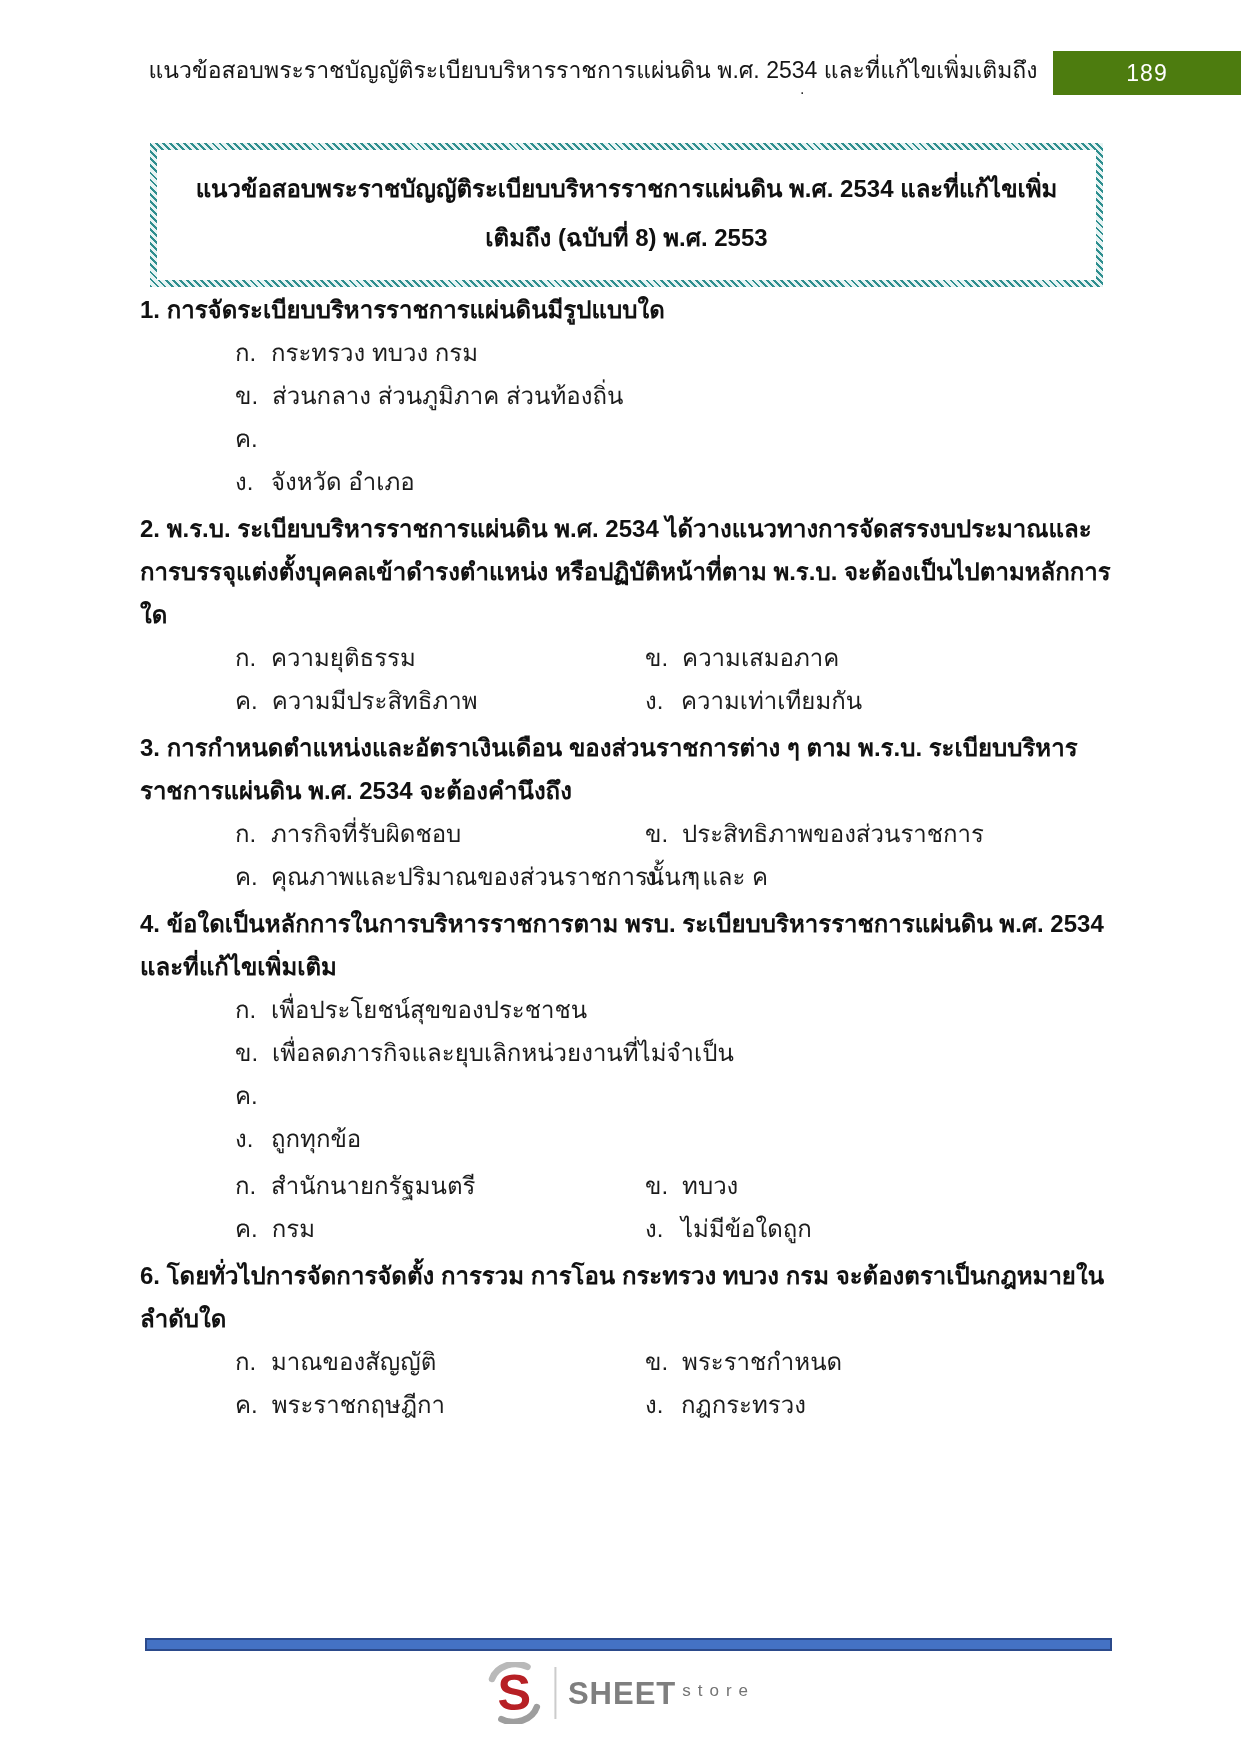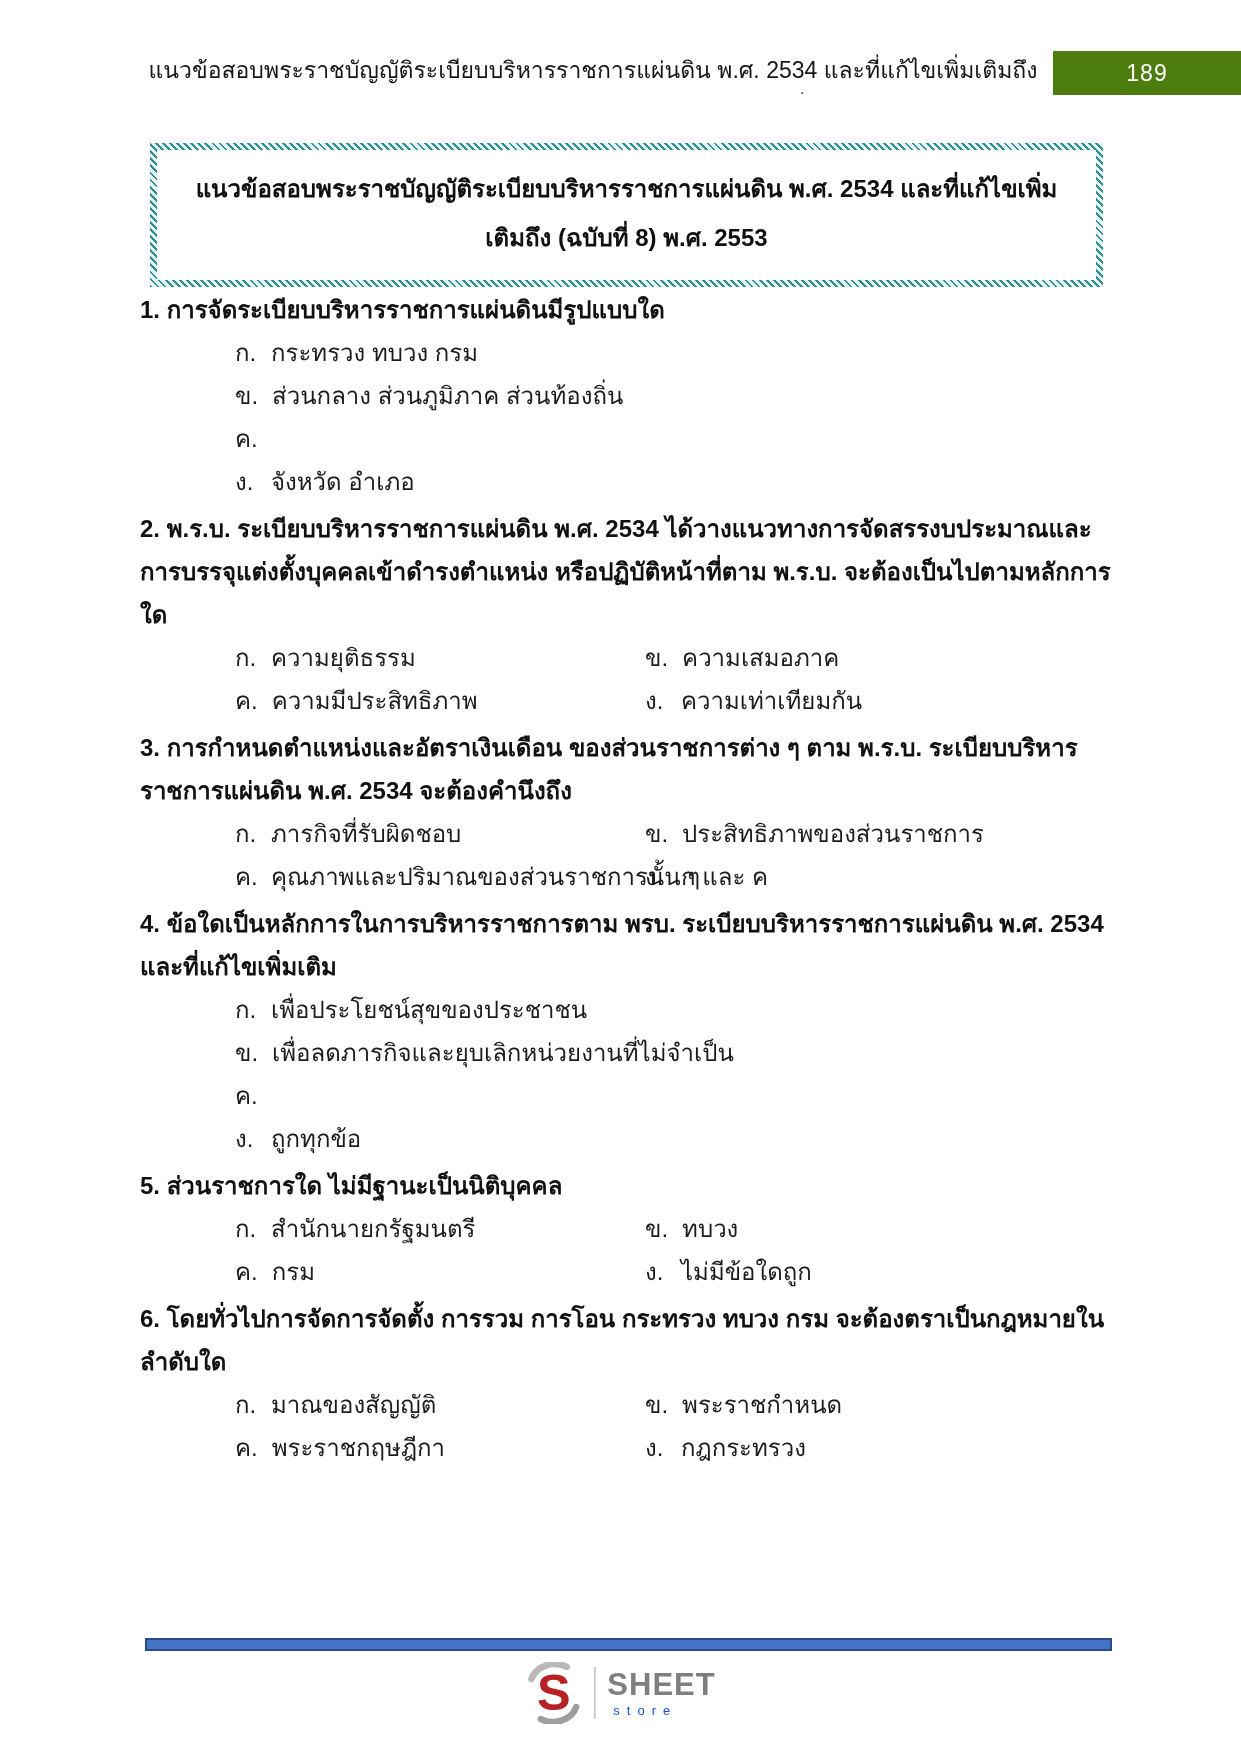--- a/index.html
+++ b/index.html
@@ -48,23 +48,23 @@
   .footer-bar{
     position:absolute;left:145px;top:1638px;width:963px;height:9px;
     background:#4472c4;border:2px solid #2b4a8b;box-sizing:content-box;
   }
   .logo{
     position:absolute;left:50%;top:1662px;transform:translateX(-50%);
     display:flex;align-items:center;gap:12px;
   }
   .logo-mark{width:56px;height:62px;display:block;}
   .logo-divider{width:2px;height:52px;background:#cccccc;}
-  .logo-text{display:flex;flex-direction:column;line-height:1;}
+  .logo-text{display:flex;flex-direction:row;line-height:1;}
   .brand{font-size:31px;font-weight:700;color:#7f7f7f;letter-spacing:1px;}
-  .sub{font-size:13px;color:#1d4ed8;letter-spacing:7px;margin-top:4px;margin-left:6px;}
+  .sub{font-size:17px;color:#737373;letter-spacing:7px;margin-top:4px;margin-left:6px;}
 </style>
 </head>
 <body>
 
 <div class="header-title">แนวข้อสอบพระราชบัญญัติระเบียบบริหารราชการแผ่นดิน พ.ศ. 2534 และที่แก้ไขเพิ่มเติมถึง</div>
 <div class="page-badge">189</div>
 <div class="header-dot">.</div>
 
 <div class="title-box-outer">
   <div class="title-box-inner">แนวข้อสอบพระราชบัญญัติระเบียบบริหารราชการแผ่นดิน พ.ศ. 2534 และที่แก้ไขเพิ่มเติมถึง (ฉบับที่ 8) พ.ศ. 2553</div>
@@ -152,21 +152,20 @@
           <span class="letter">ค.</span>
         </div>
       <div class="opt">
           <span class="letter">ง.</span>
           <span>ถูกทุกข้อ</span>
         </div>
     </div>
   </div>
 
   <div class="question">
-    <div class="q-text">5. ส่วนราชการใด ไม่มีฐานะเป็นนิติบุคคล</div>
     <div class="opts two-col">
       <div class="opt">
           <span class="letter">ก.</span>
           <span>สำนักนายกรัฐมนตรี</span>
         </div>
       <div class="opt">
           <span class="letter">ข.</span>
           <span>ทบวง</span>
         </div>
       <div class="opt">

